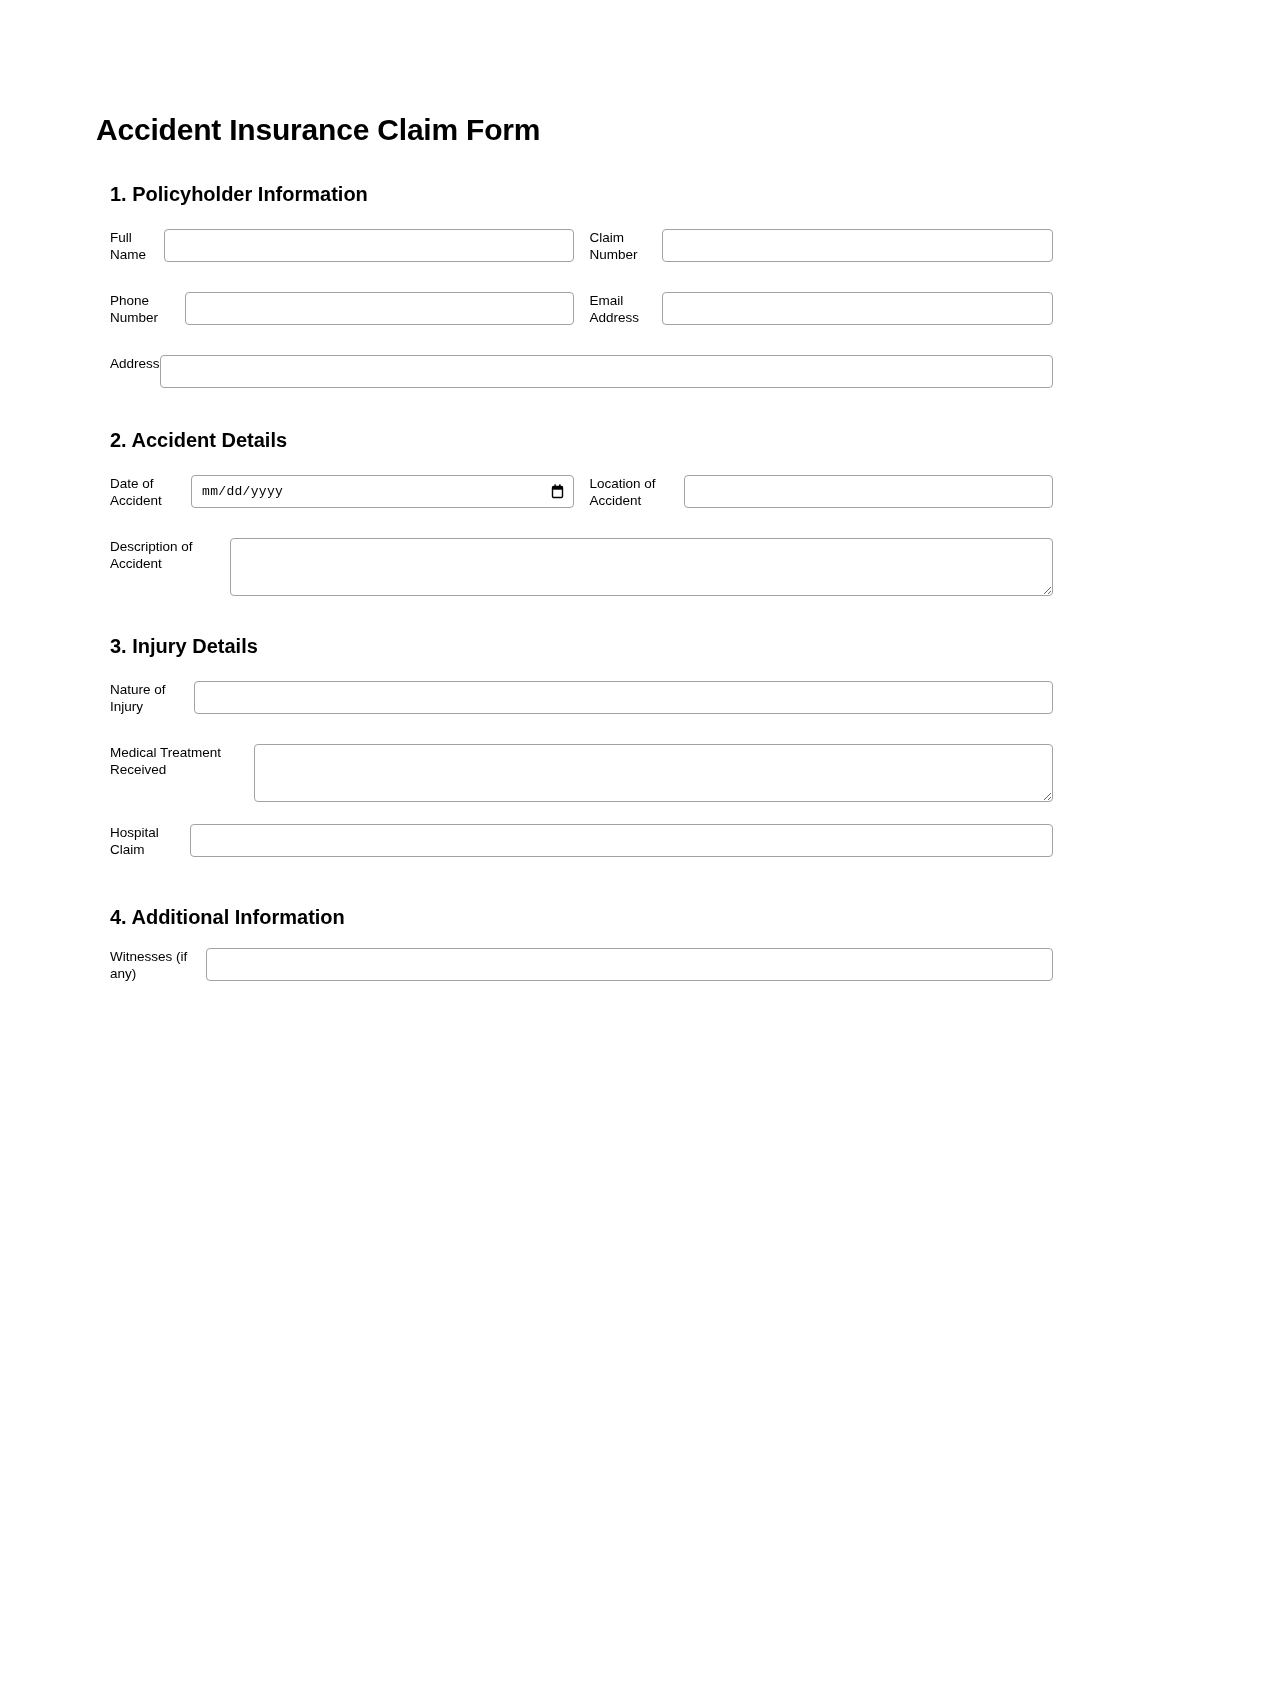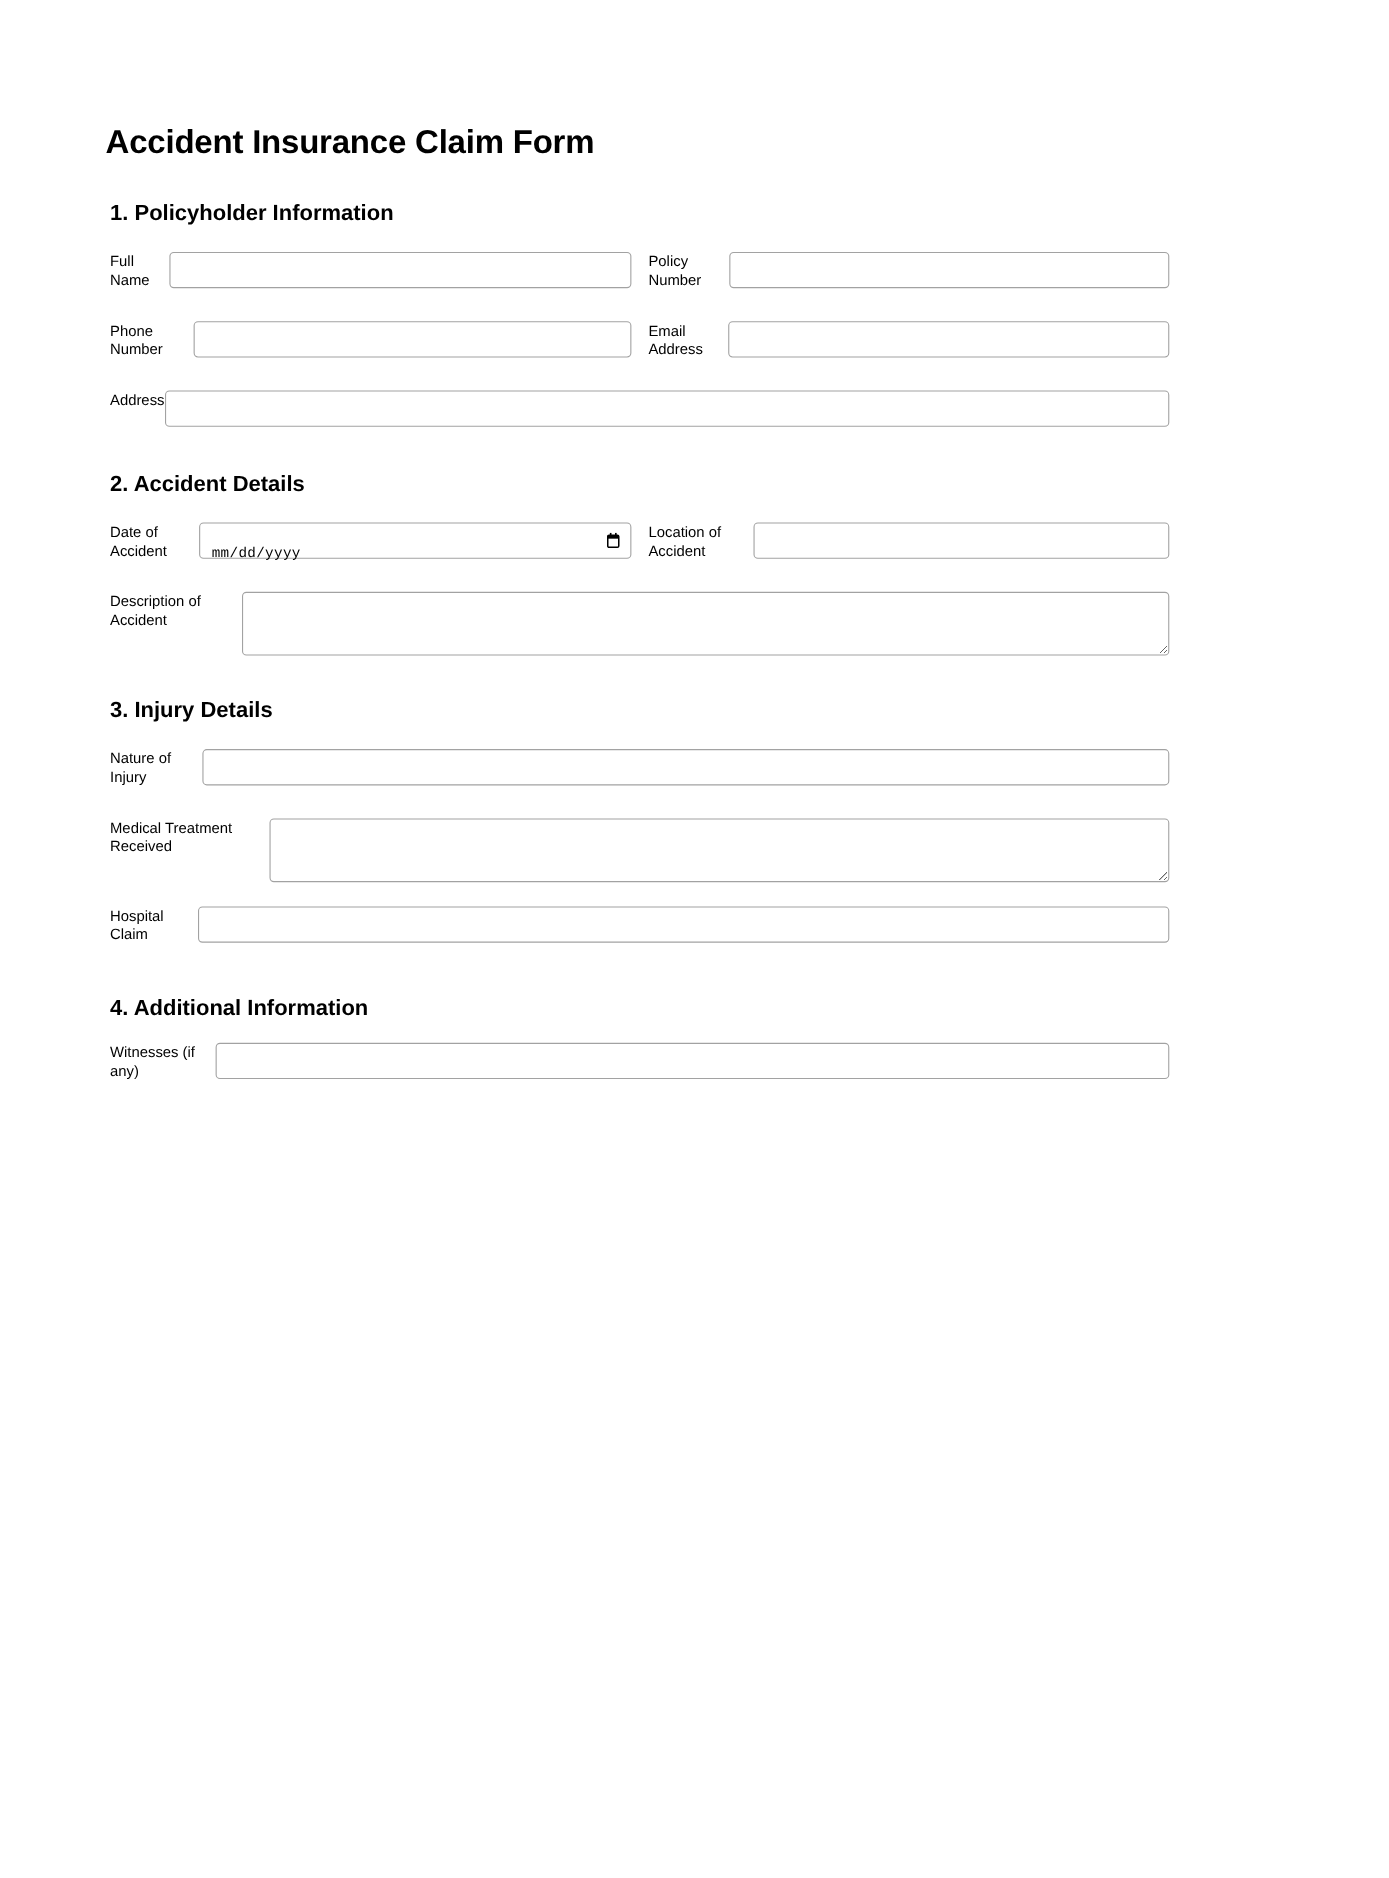--- a/index.html
+++ b/index.html
@@ -38,21 +38,21 @@
     color: #000;
   }
   h2.section-title {
     font-size: 20px;
     font-weight: bold;
     margin: 34px 0 0 0;
     line-height: 1.25;
     color: #000;
   }
   .section {
-    margin: 4px;
+    margin: 14px;
   }
   .section-body {
     margin-top: 22px;
   }
   .row {
     display: flex;
     gap: 16px;
     margin-bottom: 22px;
   }
   .row:last-child { margin-bottom: 0; }
@@ -102,21 +102,21 @@
   .date-shell {
     position: relative;
     width: 100%;
   }
   .date-shell .date-input {
     padding-right: 34px;
   }
   .date-placeholder {
     position: absolute;
     left: 11px;
-    top: 11px;
+    top: 0;
     height: 33px;
     display: flex;
     align-items: center;
     font-family: "Liberation Mono", monospace;
     font-size: 13px;
     letter-spacing: 0.3px;
     color: #000;
     pointer-events: none;
   }
   .calendar-icon {
@@ -142,21 +142,21 @@
 
     <div class="section">
       <h2 class="section-title">1. Policyholder Information</h2>
       <div class="section-body">
         <div class="row">
           <div class="field">
             <label class="field-label">Full Name</label>
             <input class="text-input" type="text" value="" placeholder="" style="">
           </div>
           <div class="field">
-            <label class="field-label">Policy Number</label>
+            <label class="field-label">Claim Number</label>
             <input class="text-input" type="text" value="" placeholder="" style="">
           </div>
         </div>
         <div class="row">
           <div class="field">
             <label class="field-label">Phone Number</label>
             <input class="text-input" type="text" value="" placeholder="" style="">
           </div>
           <div class="field">
             <label class="field-label">Email Address</label>

